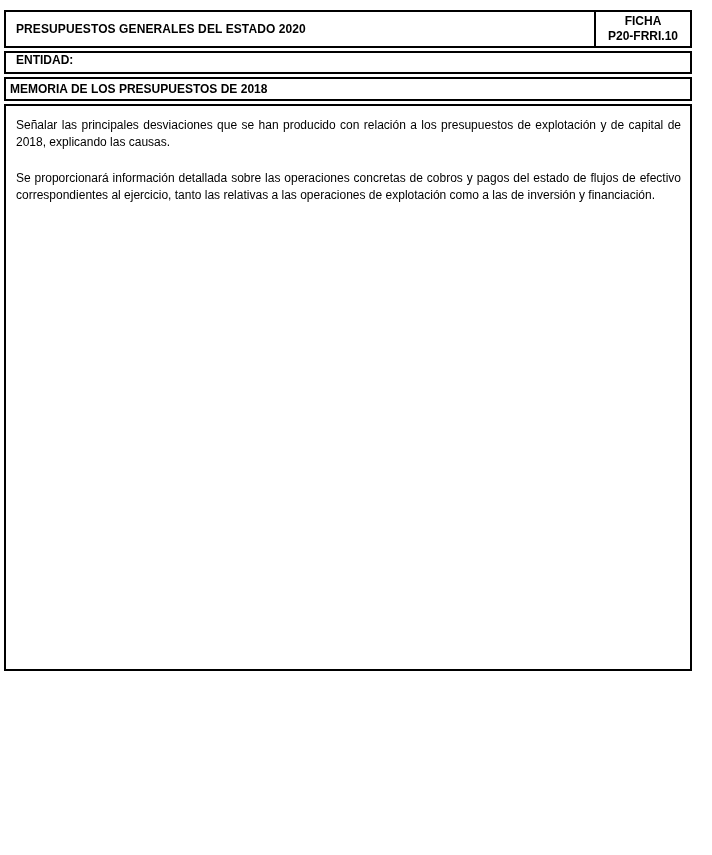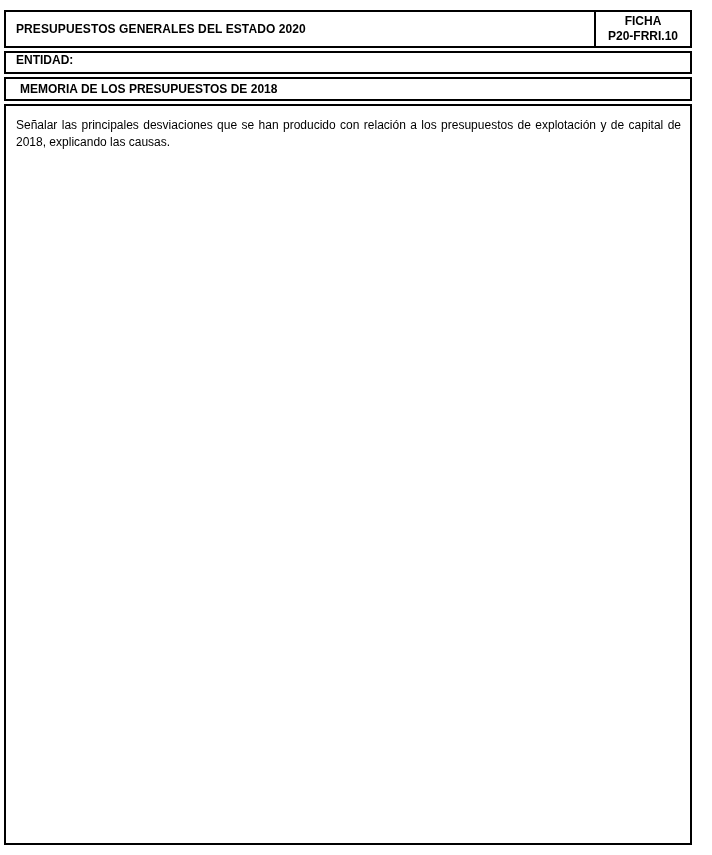--- a/index.html
+++ b/index.html
@@ -64,27 +64,27 @@
     margin-bottom: 3px;
   }
   .entity-value {
     flex: 1;
     height: 100%;
   }
   .section-box {
     height: 24px;
     display: flex;
     align-items: center;
-    padding-left: 14px;
+    padding-left: 4px;
     font-size: 12px;
     font-weight: bold;
     margin-bottom: 3px;
   }
   .main-box {
-    height: 741px;
+    height: 567px;
     padding: 11px 9px 17px 10px;
   }
   .main-box p {
     margin: 0 0 20px 0;
     font-size: 12px;
     line-height: 16.5px;
     text-align: justify;
   }
 </style>
 </head>
@@ -105,16 +105,17 @@
       <span>ENTIDAD:</span>
       <span class="entity-value"></span>
     </div>
 
     <div class="box section-box">
       <span>MEMORIA DE LOS PRESUPUESTOS DE 2018</span>
     </div>
 
     <div class="box main-box">
       <p>Señalar las principales desviaciones que se han producido con relación a los presupuestos de explotación y de capital de 2018, explicando las causas.</p>
+      <p>Se proporcionará información detallada sobre las operaciones concretas de cobros y pagos del estado de flujos de efectivo correspondientes al ejercicio, tanto las relativas a las operaciones de explotación como a las de inversión y financiación.</p>
     </div>
 
   </div>
 </div>
 
 </body></html>

